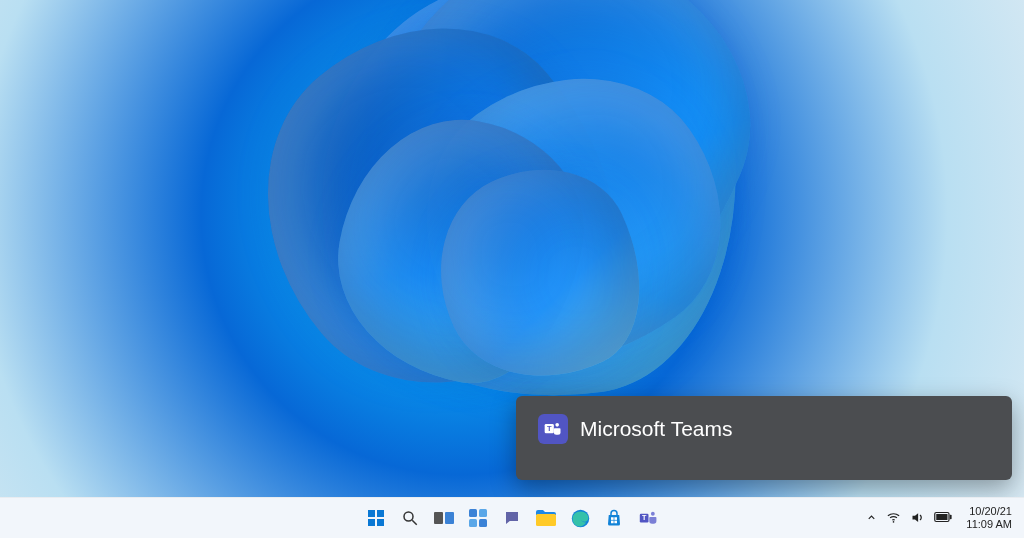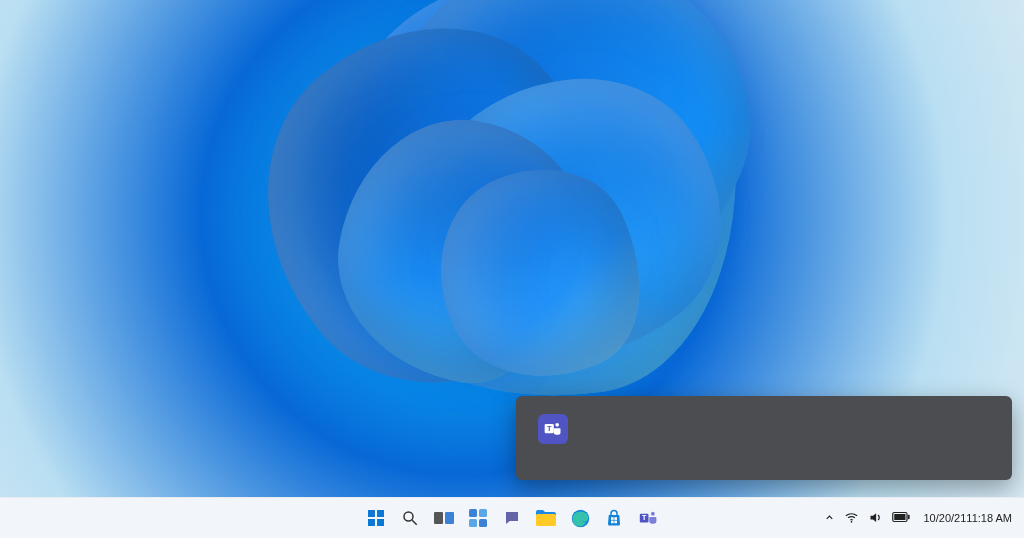--- a/index.html
+++ b/index.html
@@ -116,21 +116,21 @@
     color: #222;
     font-size: 11px;
   }
   .tray-icons {
     display: flex;
     align-items: center;
     gap: 9px;
   }
   .clock {
     display: flex;
-    flex-direction: row;
+    flex-direction: column;
     align-items: flex-end;
     line-height: 1.15;
     font-size: 11px;
     cursor: pointer;
     padding: 2px 4px;
   }
 
   
   .ic { display:block; }
 </style>
@@ -151,20 +151,21 @@
 <div class="toast">
   <div class="toast-header">
     <div class="toast-icon">
       <svg class="ic" width="20" height="20" viewBox="0 0 24 24">
         <rect x="2" y="6" width="11" height="11" rx="1.5" fill="#ffffff"></rect>
         <text x="7.5" y="14.5" text-anchor="middle" font-size="9" font-family="Segoe UI, Arial" font-weight="700" fill="#5155c3">T</text>
         <circle cx="17" cy="7" r="2.2" fill="#ffffff"></circle>
         <path d="M14 11 h6 a1 1 0 0 1 1 1 v4 a3 3 0 0 1 -3 3 h-2 a3 3 0 0 1 -3 -3 v-4 a1 1 0 0 1 1 -1 z" fill="#ffffff"></path>
       </svg>
     </div>
+    <div class="toast-title">Microsoft Teams</div>
   </div>
 </div>
 
 <div class="taskbar">
 
   <div class="taskbar-center">
 
     <div class="tb-btn" title="Start">
       <svg class="ic" width="18" height="18" viewBox="0 0 18 18">
         <rect x="1" y="1" width="7" height="7" fill="#0a78d4"></rect>
@@ -263,17 +264,17 @@
       <span title="Battery">
         <svg width="18" height="12" viewBox="0 0 24 14">
           <rect x="1" y="1" width="19" height="12" rx="2" fill="none" stroke="#222" stroke-width="1.6"></rect>
           <rect x="3" y="3" width="15" height="8" fill="#222"></rect>
           <rect x="21" y="4" width="2.5" height="6" rx="1" fill="#222"></rect>
         </svg>
       </span>
     </div>
     <div class="clock">
       <span>10/20/21</span>
-      <span>11:18 AM</span>
+      <span>11:09 AM</span>
     </div>
   </div>
 
 </div>
 
 </body></html>

